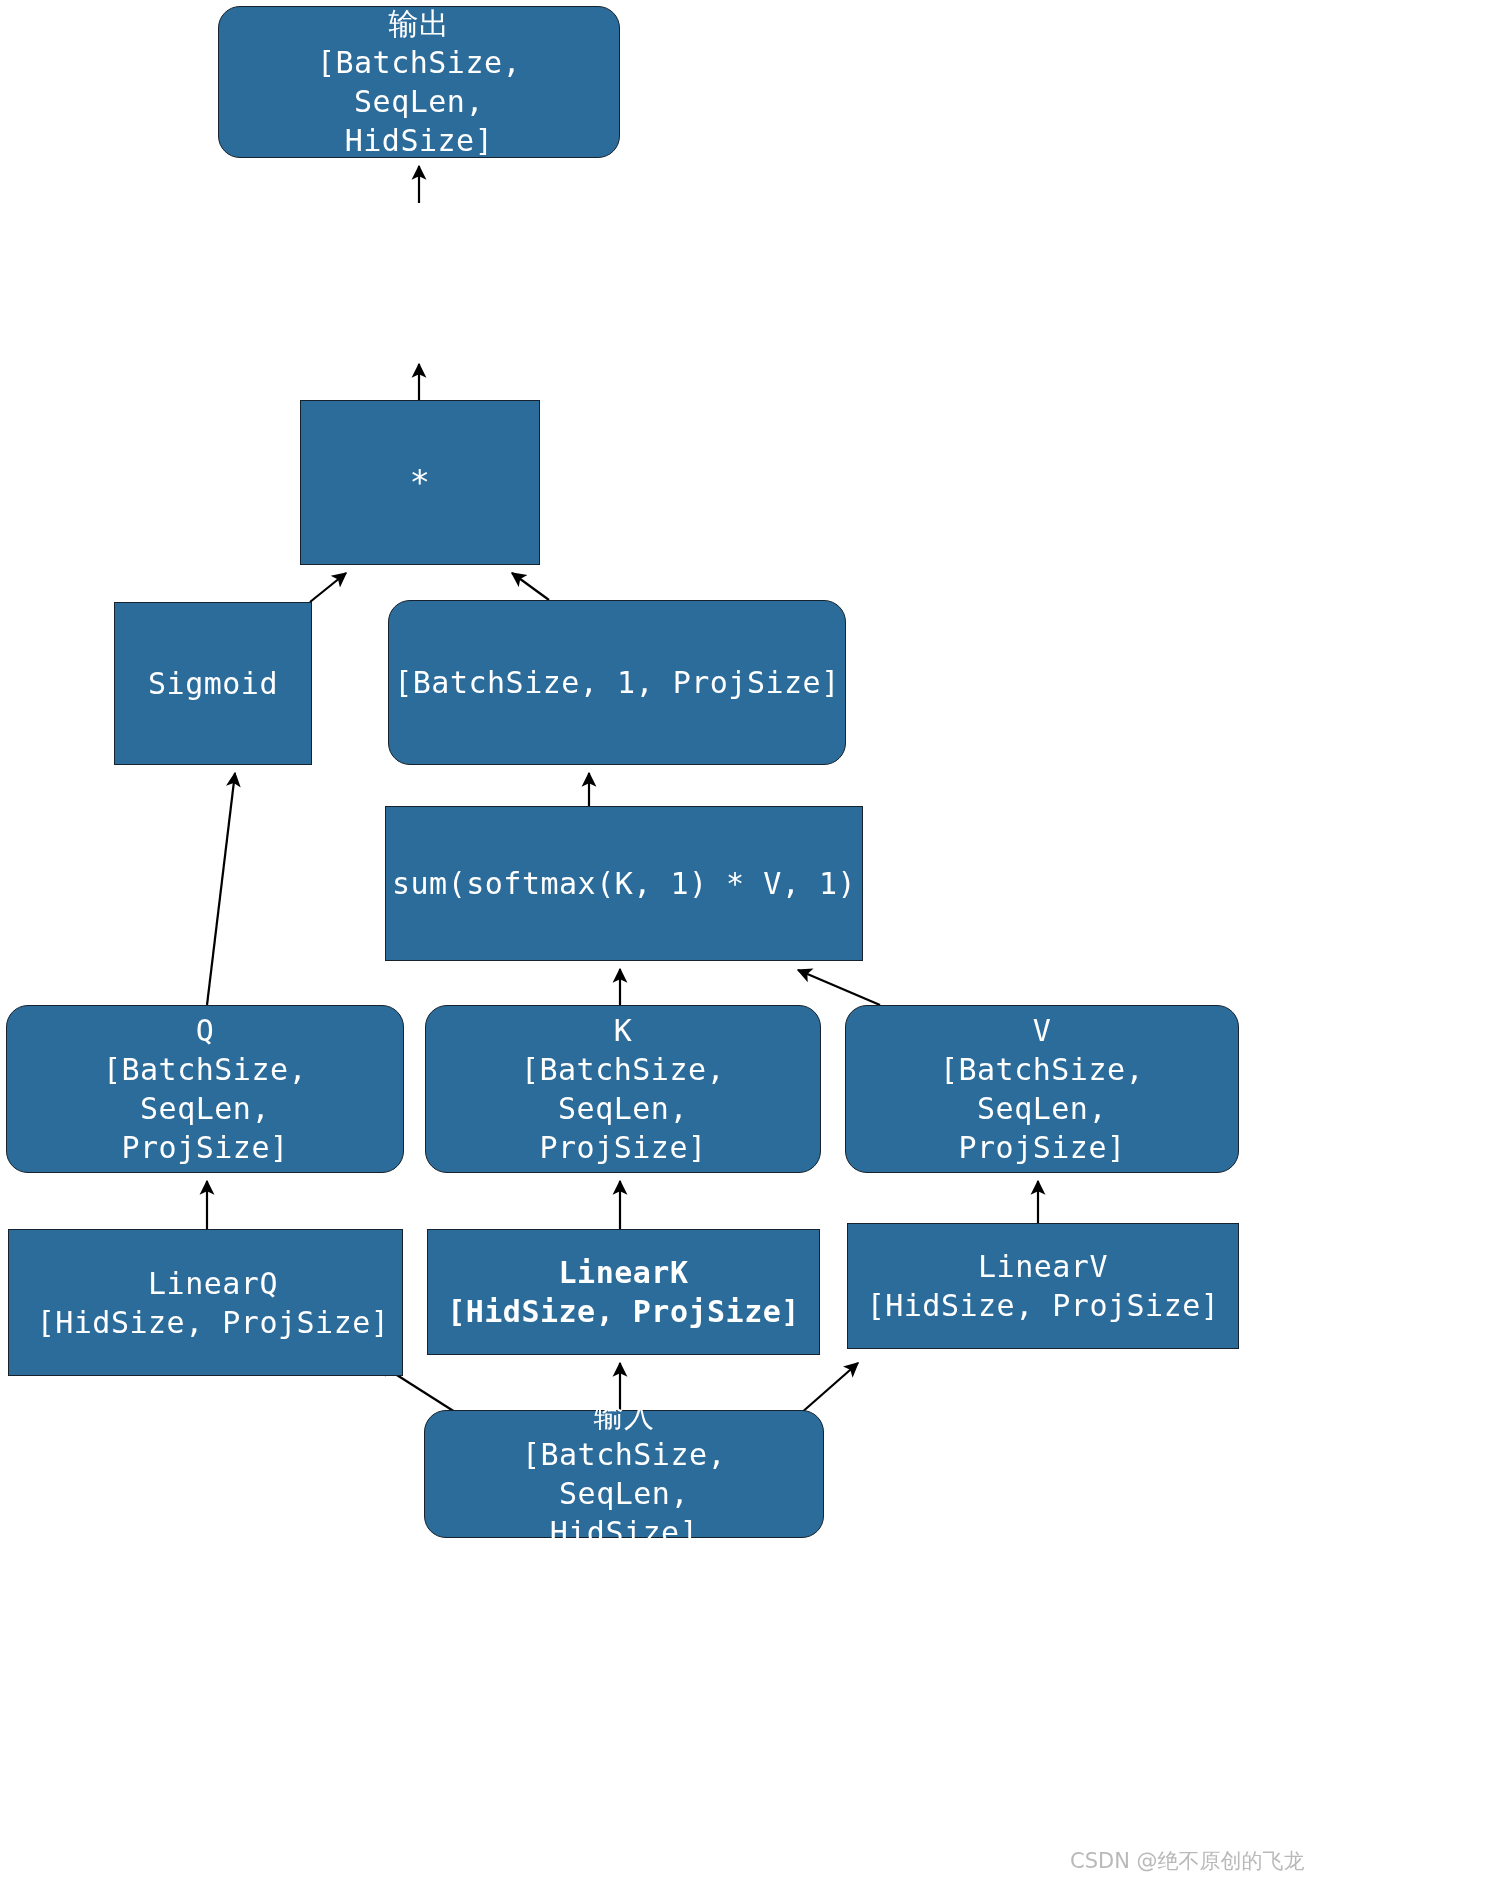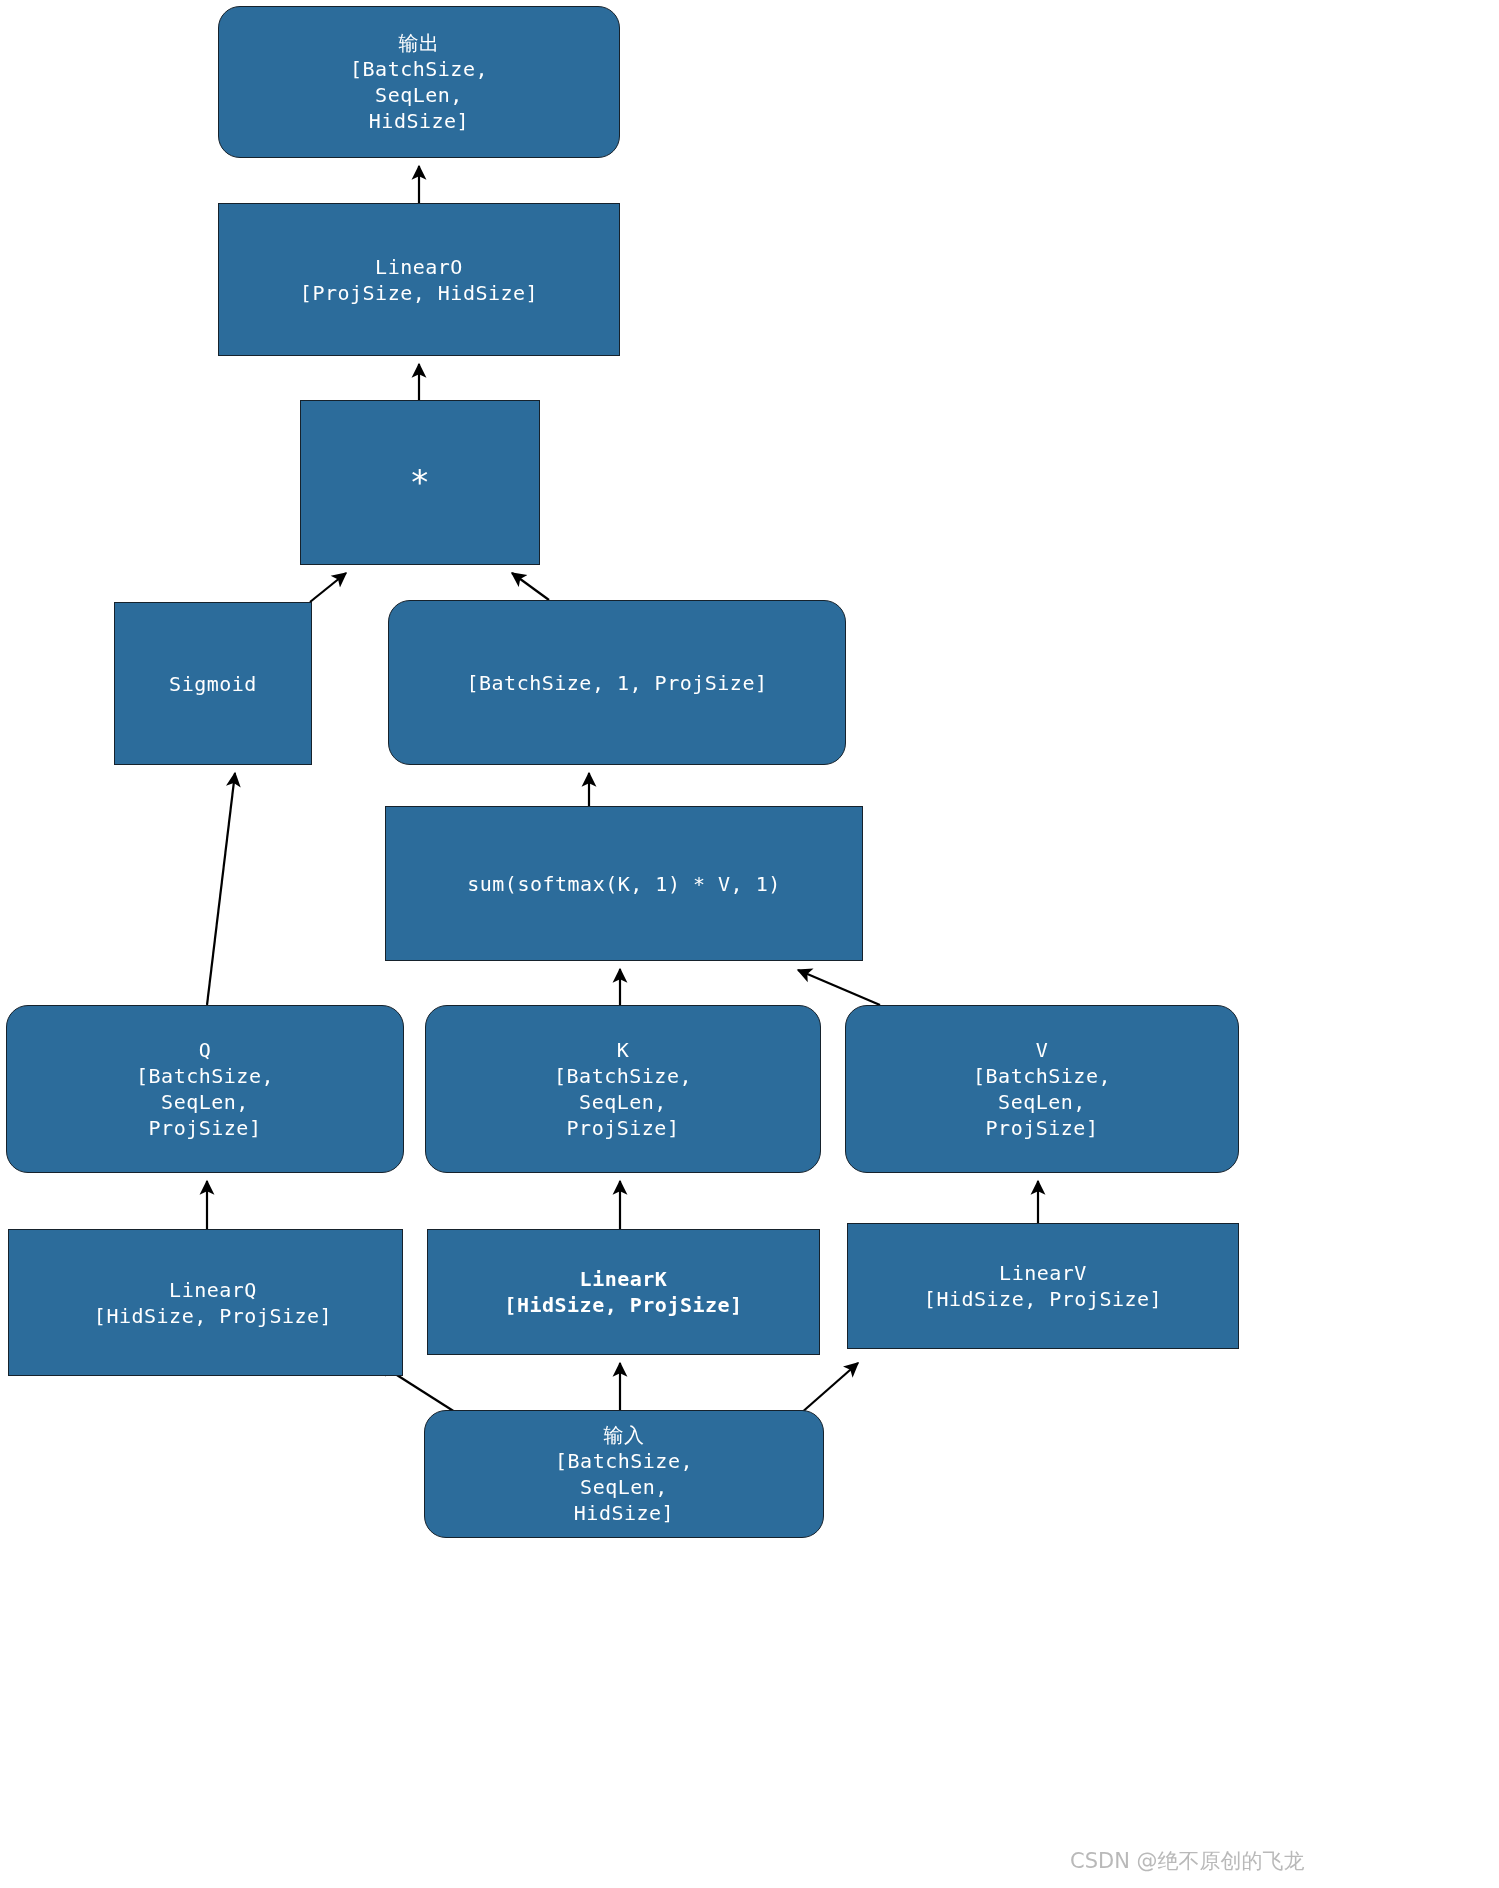--- a/index.html
+++ b/index.html
@@ -29,21 +29,21 @@
     position: absolute;
     box-sizing: border-box;
     background: #2c6c9b;
     border: 1.6px solid #16222c;
     color: #ffffff;
     display: flex;
     align-items: center;
     justify-content: center;
     text-align: center;
     font-family: "DejaVu Sans Mono", "Liberation Mono", monospace;
-    font-size: 20px;
+    font-size: 30px;
     line-height: 1.30;
     letter-spacing: 0.5px;
     white-space: pre;
     z-index: 2;
   }
   .node.rounded { border-radius: 22px; }
   .node.sharp   { border-radius: 0px; }
   .node .label { display: block; width: 100%; }
 
   
@@ -115,24 +115,20 @@
     </g>
   </svg>
 
   <div class="node rounded" id="node-output">
     <span class="label">输出
 [BatchSize,
 SeqLen,
 HidSize]</span>
   </div>
 
-  <div class="node sharp" id="node-linearo">
-    <span class="label">LinearO
-[ProjSize, HidSize]</span>
-  </div>
 
   <div class="node sharp" id="node-mult">
     <span class="label">*</span>
   </div>
 
   <div class="node sharp" id="node-sigmoid">
     <span class="label">Sigmoid</span>
   </div>
 
   <div class="node rounded" id="node-bsz1proj">

